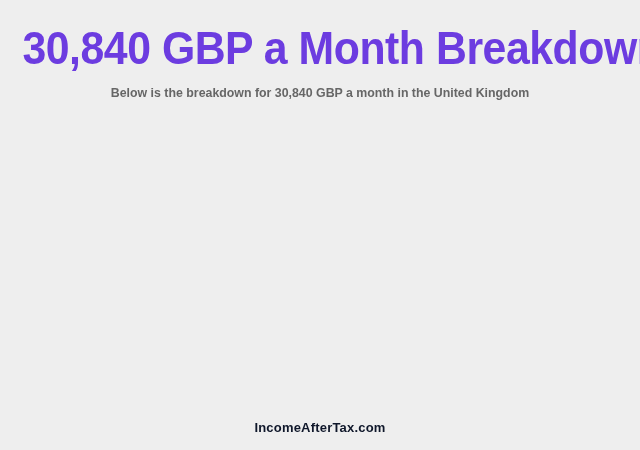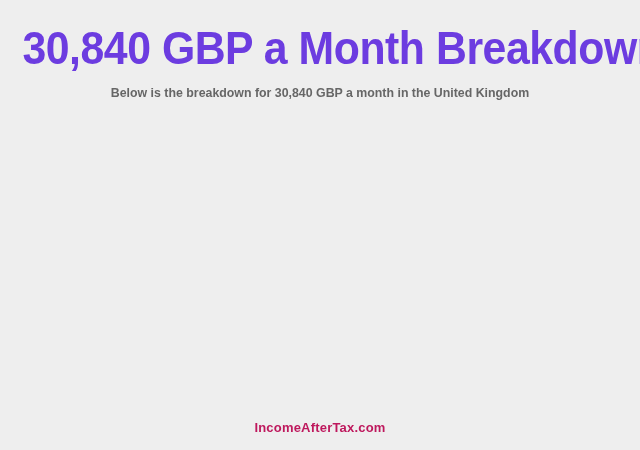--- a/index.html
+++ b/index.html
@@ -82,21 +82,21 @@
   .footer-watermark {
     position: absolute;
     top: 420px;
     left: 0;
     width: 640px;
     text-align: center;
     font-family: "Liberation Sans Narrow", "Liberation Sans", sans-serif;
     font-weight: 700;
     font-size: 13px;
     line-height: 16px;
-    color: #be185d;
+    color: #0f172a;
     letter-spacing: 0.2px;
     white-space: nowrap;
   }
 </style>
 </head>
 <body>
 
 <div class="page">
 
   <div class="header">

